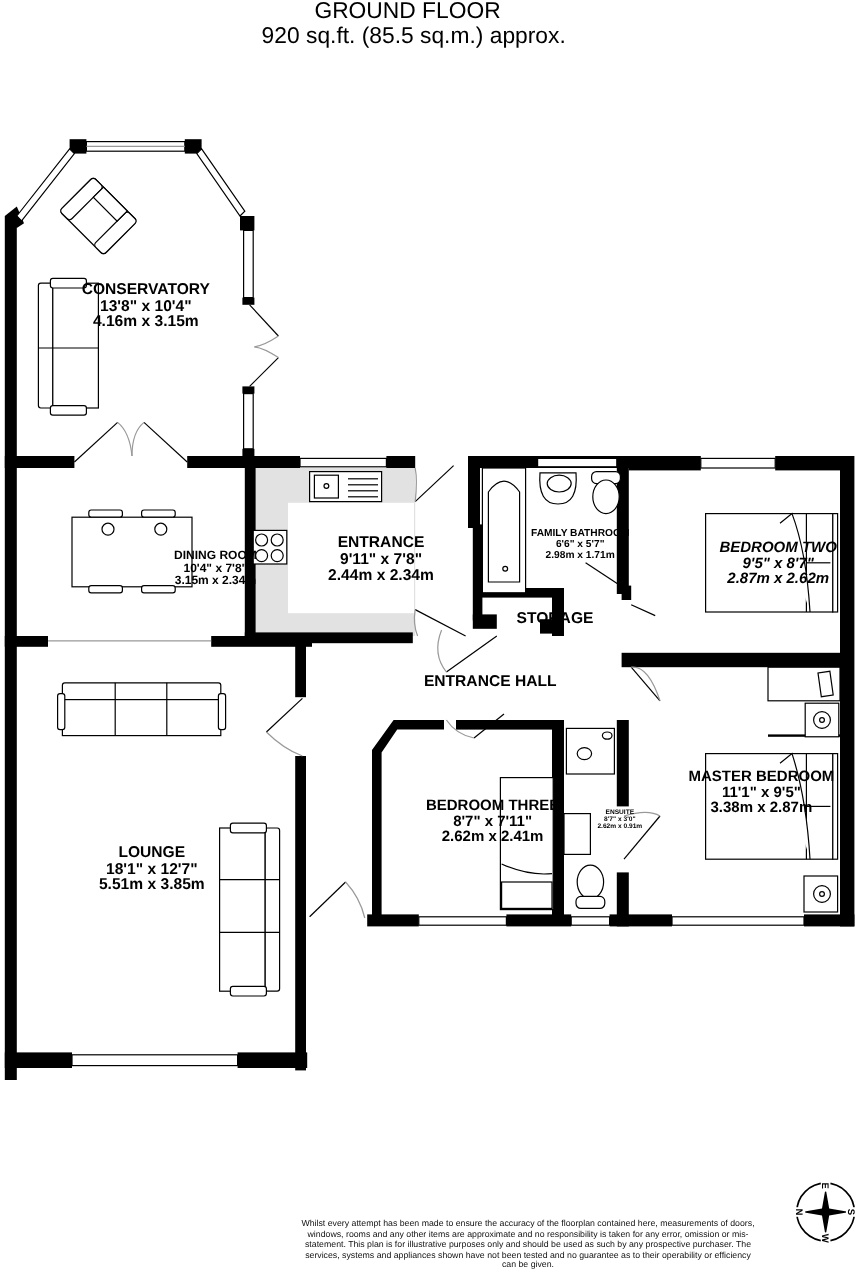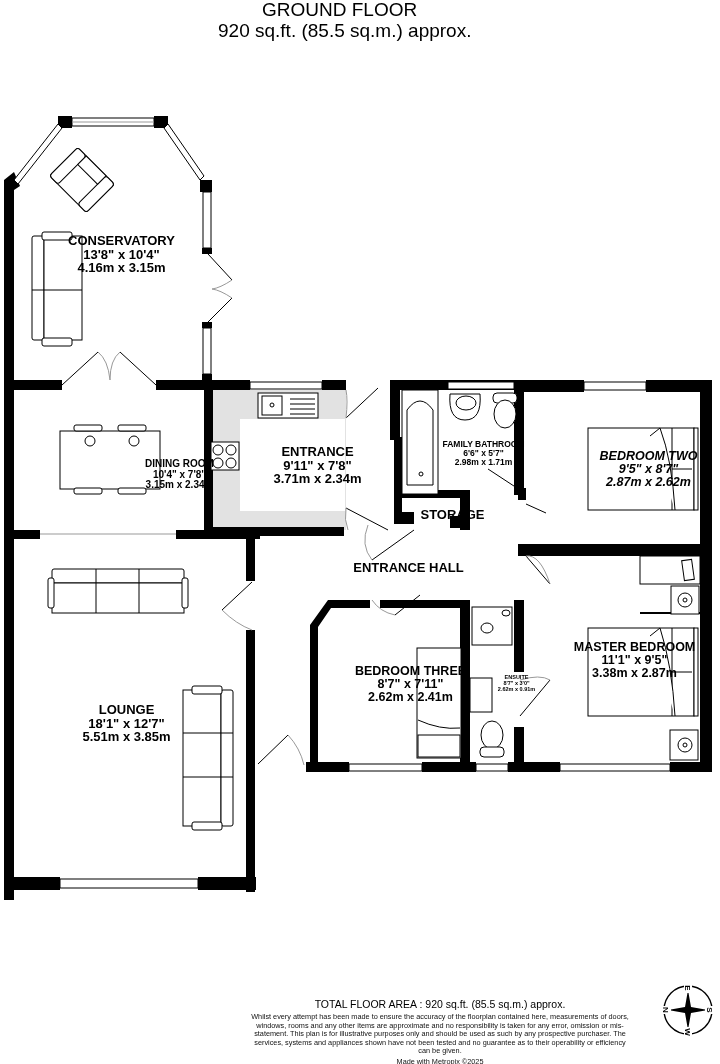--- a/index.html
+++ b/index.html
@@ -6,21 +6,21 @@
   body { width:720px; height:1064px; position:relative; overflow:hidden; font-family:"Liberation Sans", sans-serif; color:#000; }
   .header { position:absolute; left:0; top:0; width:720px; text-align:center; }
   .header .title { position:absolute; left:262px; top:0; font-size:19px; line-height:20px; white-space:nowrap; }
   .header .area  { position:absolute; left:218px; top:21px; font-size:19px; line-height:20px; white-space:nowrap; }
   svg.plan { position:absolute; left:0; top:0; }
   .room-label { position:absolute; text-align:center; font-weight:bold; white-space:nowrap; line-height:1.05; transform:translateX(-50%);padding-left:43px; }
   .room-label .name { display:block; }
   .room-label .dim { display:block; }
   .footer { position:absolute; left:250px; top:998px; width:380px; text-align:center; }
   .footer .total { font-size:10.5px; line-height:13px; }
-  .footer .disclaimer { font-size:7.3px; line-height:8.6px; color:#111; margin-top:2px; }
+  .footer .disclaimer { font-size:7.3px; line-height:8.6px; color:#111; margin-top:18px; }
   .compass { position:absolute; left:656px; top:978px; width:64px; height:64px; }
 </style>
 </head>
 <body>
 
 <div class="header">
   <div class="title">GROUND FLOOR</div>
   <div class="area">920 sq.ft. (85.5 sq.m.) approx.</div>
 </div>
 
@@ -257,28 +257,28 @@
   <span class="dim">4.16m  x 3.15m</span>
 </div>
 <div class="room-label" style="left:112px; top:459px; font-size:10px;margin-left:46px;">
   <span class="name">DINING ROOM</span>
   <span class="dim">10'4"  x 7'8"</span>
   <span class="dim">3.15m  x 2.34m</span>
 </div>
 <div class="room-label" style="left:296px; top:445px; font-size:13px;">
   <span class="name">ENTRANCE</span>
   <span class="dim">9'11"  x 7'8"</span>
-  <span class="dim">3.71m  x 2.34m</span>
+  <span class="dim">2.44m  x 2.34m</span>
 </div>
 <div class="room-label" style="left:462px; top:440px; font-size:8.5px;">
   <span class="name">FAMILY BATHROOM</span>
   <span class="dim">6'6"  x 5'7"</span>
   <span class="dim">2.98m  x 1.71m</span>
 </div>
-<div class="room-label" style="left:431px; top:508px; font-size:13px;">
+<div class="room-label" style="left:441px; top:508px; font-size:13px;">
   <span class="name">STORAGE</span>
 </div>
 <div class="room-label" style="left:627px; top:450px; font-size:12.5px;font-style:italic;">
   <span class="name">BEDROOM TWO</span>
   <span class="dim">9'5"  x 8'7"</span>
   <span class="dim">2.87m  x 2.62m</span>
 </div>
 <div class="room-label" style="left:387px; top:561px; font-size:13px;">
   <span class="name">ENTRANCE HALL</span>
 </div>
@@ -297,21 +297,20 @@
   <span class="dim">8'7"  x 3'0"</span>
   <span class="dim">2.62m  x 0.91m</span>
 </div>
 <div class="room-label" style="left:613px; top:641px; font-size:12.5px;">
   <span class="name">MASTER BEDROOM</span>
   <span class="dim">11'1"  x 9'5"</span>
   <span class="dim">3.38m  x 2.87m</span>
 </div>
 
 <div class="footer">
-  <div class="total">TOTAL FLOOR AREA : 920 sq.ft. (85.5 sq.m.) approx.</div>
   <div class="disclaimer">Whilst every attempt has been made to ensure the accuracy of the floorplan contained here, measurements of doors, windows, rooms and any other items are approximate and no responsibility is taken for any error, omission or mis-statement. This plan is for illustrative purposes only and should be used as such by any prospective purchaser. The services, systems and appliances shown have not been tested and no guarantee as to their operability or efficiency can be given.</div>
   <div class="disclaimer">Made with Metropix ©2025</div>
 </div>
 
 <div class="compass">
   <svg width="64" height="64" viewBox="0 0 64 64">
     <circle cx="32" cy="32" r="24" fill="none" stroke="#000" stroke-width="1.4"></circle>
     <polygon points="32,12 35,29 52,32 35,35 32,52 29,35 12,32 29,29" fill="#000"></polygon>
     <rect x="28" y="5" width="8" height="10" fill="#fff"></rect>
     <rect x="28" y="49" width="8" height="10" fill="#fff"></rect>

